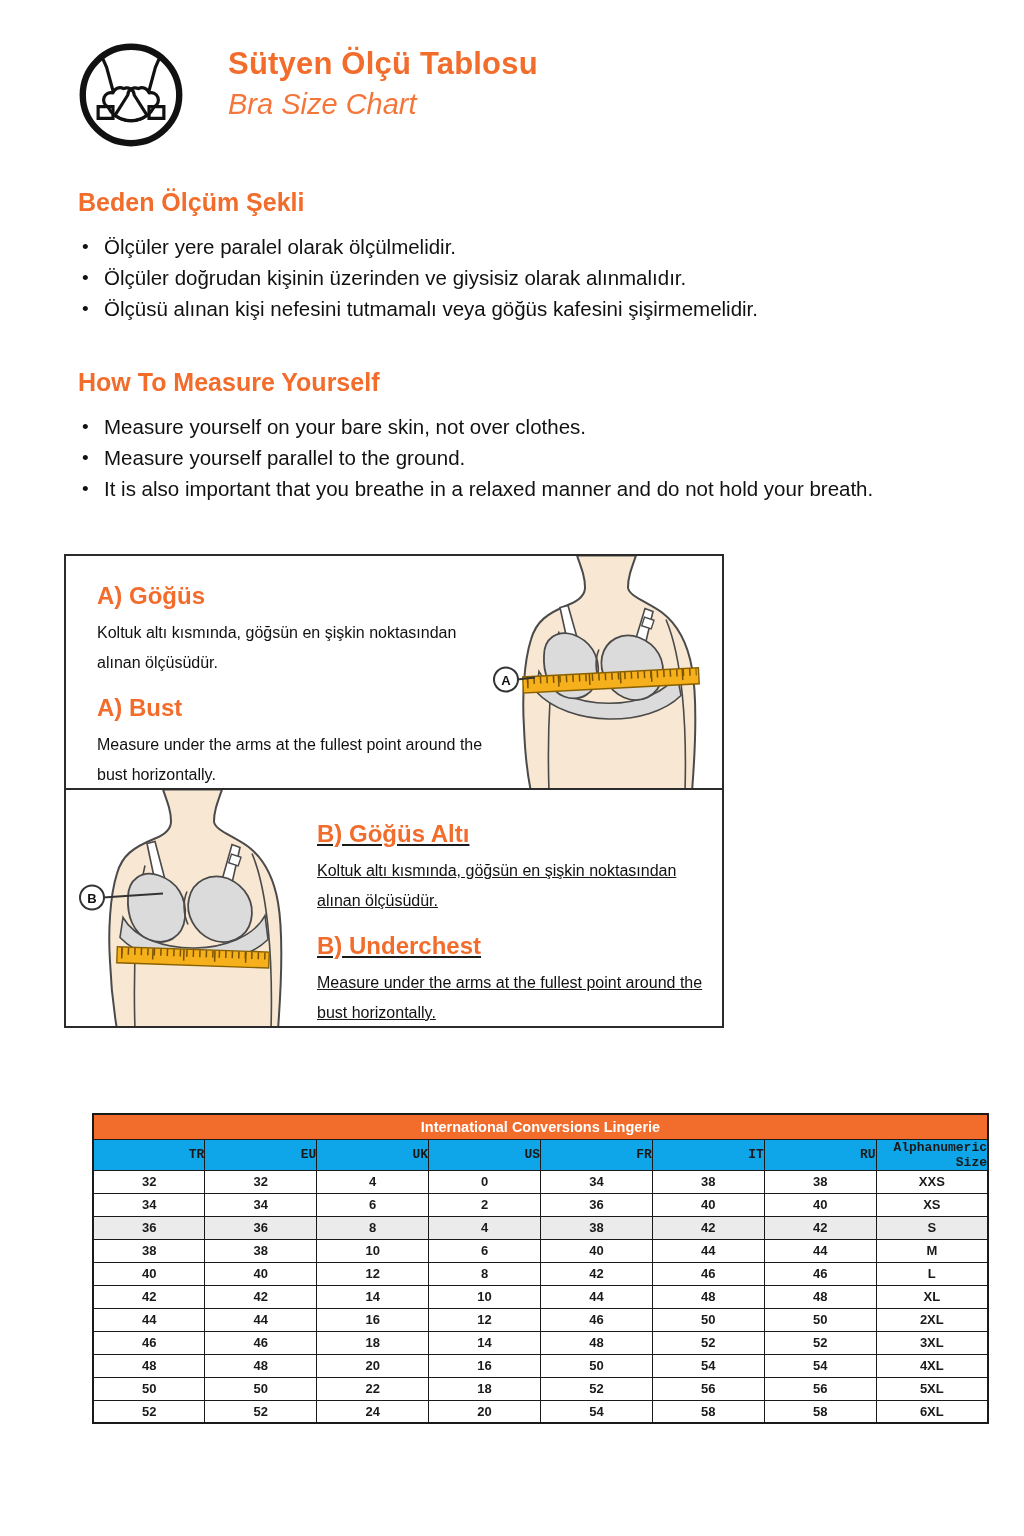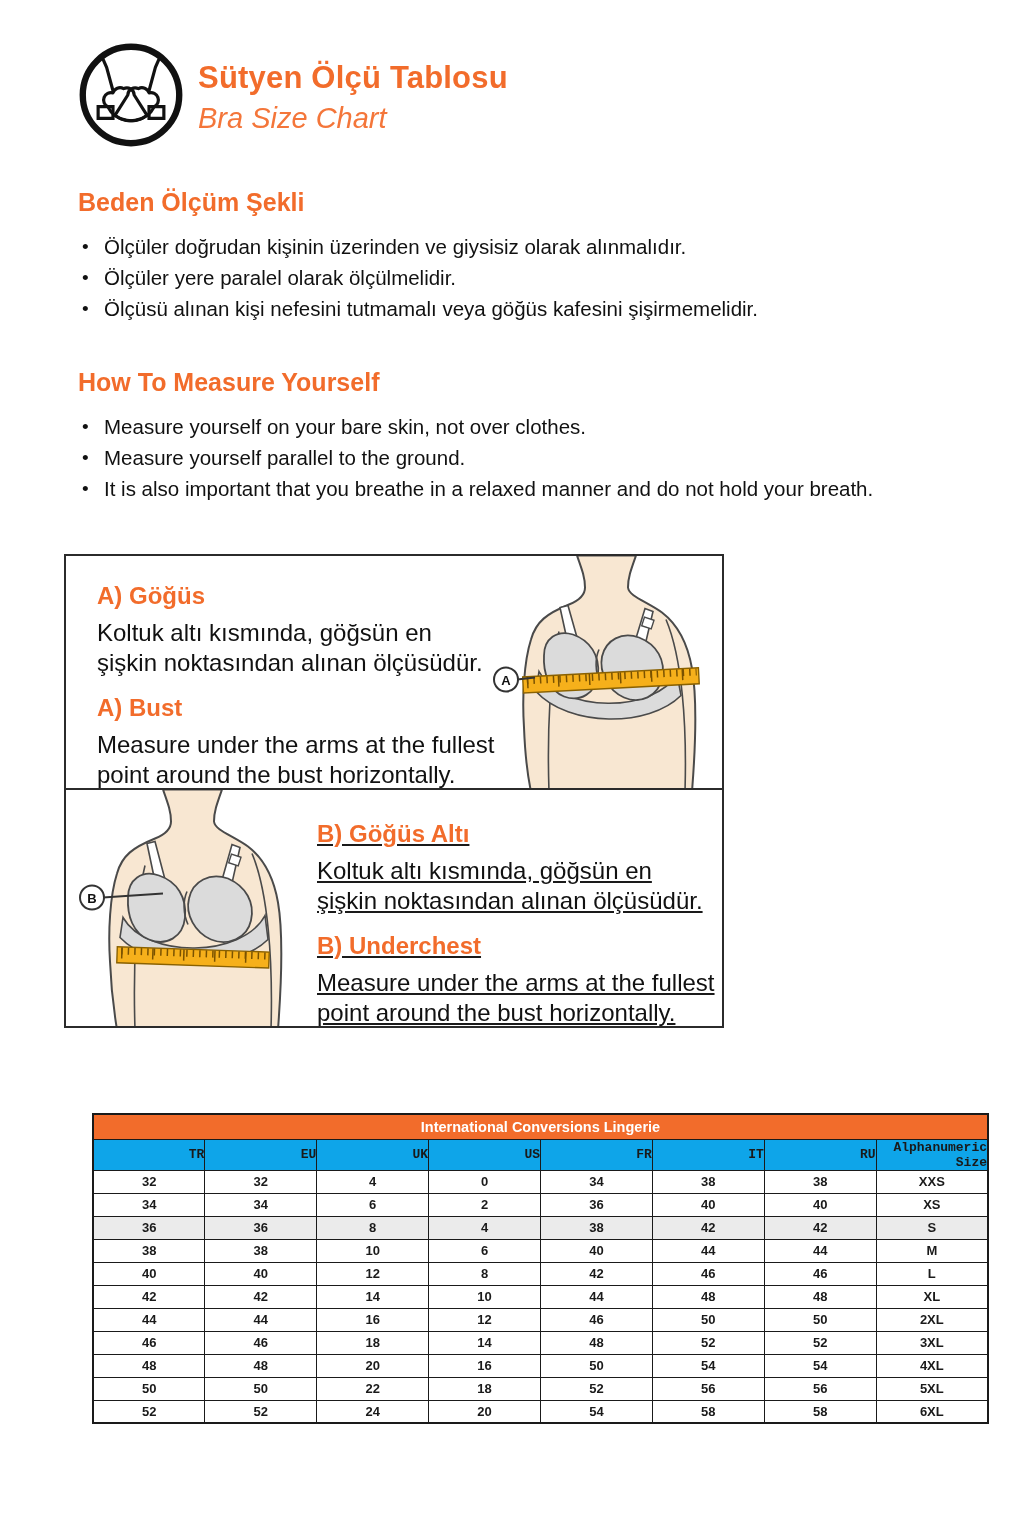--- a/index.html
+++ b/index.html
@@ -3,21 +3,21 @@
 <meta charset="utf-8">
 <style>
   * { margin:0; padding:0; box-sizing:border-box; }
   body { background:#ffffff; font-family:"Liberation Sans", sans-serif; }
   .page {
     position:relative; width:1024px; height:1536px; background:#ffffff;
     overflow:hidden; color:#1a1a1a;
   }
 
   
-  .brand { display:flex; align-items:center; gap:14px; margin:42px 8px 0 78px; }
+  .brand { display:flex; gap:44px; margin:42px 8px 0 78px; }
   .brand-logo { width:106px; height:106px; flex:0 0 auto; }
   .brand-titles { padding-top:4px; }
   .title-tr { font-size:31px; font-weight:bold; color:#F26C2B; letter-spacing:0.2px; }
   .title-en { font-size:29px; font-style:italic; color:#F4763A; margin-top:6px; }
 
   
   .section { margin:40px 8px 0 78px; }
   .section + .section { margin-top:44px; }
   .section-heading { font-size:25px; font-weight:bold; color:#F26C2B; }
   .bullets { list-style:none; margin-top:14px; }
@@ -27,21 +27,21 @@
   
   .boxes { margin:50px 0 0 64px; width:660px; }
   .measure-box { position:relative; width:660px; border:2px solid #2b2b2b; background:#fff; overflow:hidden; }
   .box-a { height:236px; }
   .box-b { height:240px; margin-top:-2px;text-decoration:underline; }
   .box-text { position:relative; z-index:2; }
   .box-a .box-text { padding:26px 0 0 31px; width:430px; }
   .box-b .box-text { padding:30px 0 0 251px; width:660px; }
   .box-heading { font-size:24px; font-weight:bold; color:#F26C2B; margin-bottom:8px; }
   .box-heading.second { margin-top:16px; }
-  .box-para { font-size:24px; line-height:30px; color:#111; width:400px; }
+  .box-para { font-size:16px; line-height:30px; color:#111; width:400px; }
   .figure { position:absolute; top:-1px; z-index:1; }
   .figure-a { right:-2px; height:237px; }
   .figure-b { left:9px; height:241px; }
 
   
   .table-wrap { margin:85px 0 0 64px; width:897px;padding-left:28px; }
   table.conv { width:897px; border-collapse:collapse; table-layout:fixed; }
   table.conv .title-bar td {
     background:#F26C2B; color:#ffffff; font-weight:bold; font-size:14.5px;
     text-align:center; height:25px; border:2px solid #1a1a1a; border-bottom:1px solid #1a1a1a;
@@ -78,22 +78,22 @@
     </svg>
     <div class="brand-titles">
       <div class="title-tr">Sütyen Ölçü Tablosu</div>
       <div class="title-en">Bra Size Chart</div>
     </div>
   </div>
 
   <div class="section">
     <div class="section-heading">Beden Ölçüm Şekli</div>
     <ul class="bullets">
+        <li>Ölçüler yere paralel olarak ölçülmelidir.</li>
         <li>Ölçüler doğrudan kişinin üzerinden ve giysisiz olarak alınmalıdır.</li>
-        <li>Ölçüler yere paralel olarak ölçülmelidir.</li>
         <li>Ölçüsü alınan kişi nefesini tutmamalı veya göğüs kafesini şişirmemelidir.</li>
       </ul>
   </div>
 
   <div class="section">
     <div class="section-heading">How To Measure Yourself</div>
     <ul class="bullets">
         <li>Measure yourself on your bare skin, not over clothes.</li>
         <li>Measure yourself parallel to the ground.</li>
         <li>It is also important that you breathe in a relaxed manner and do not hold your breath.</li>

